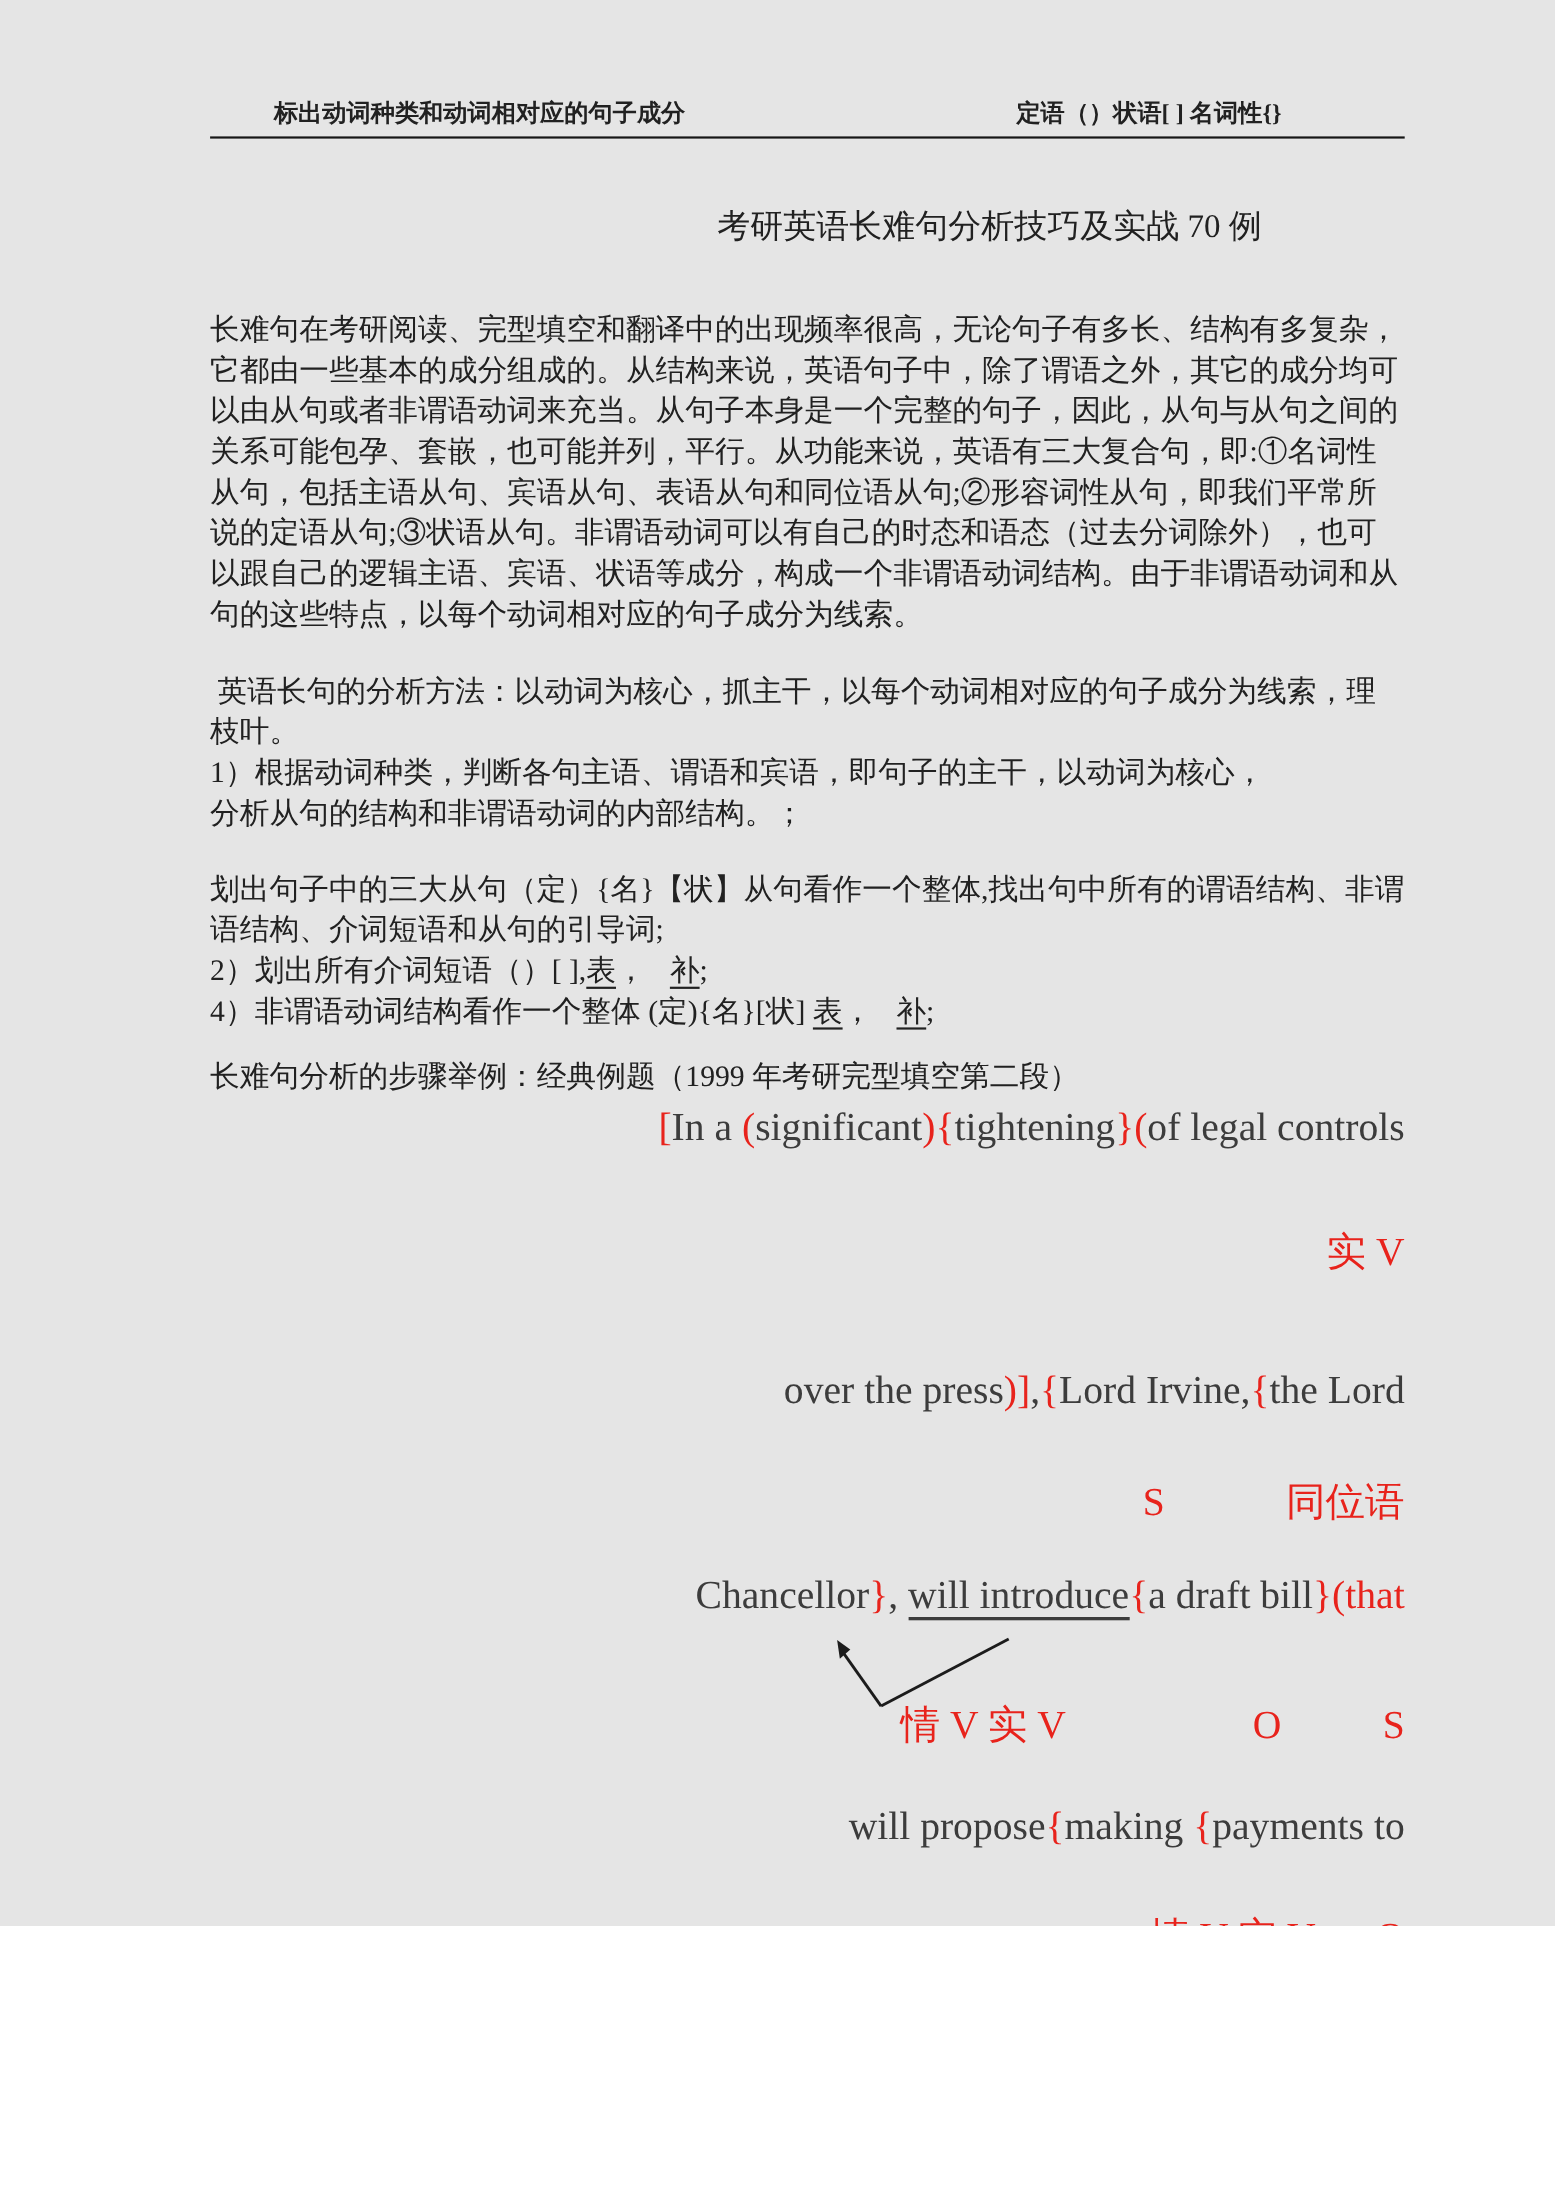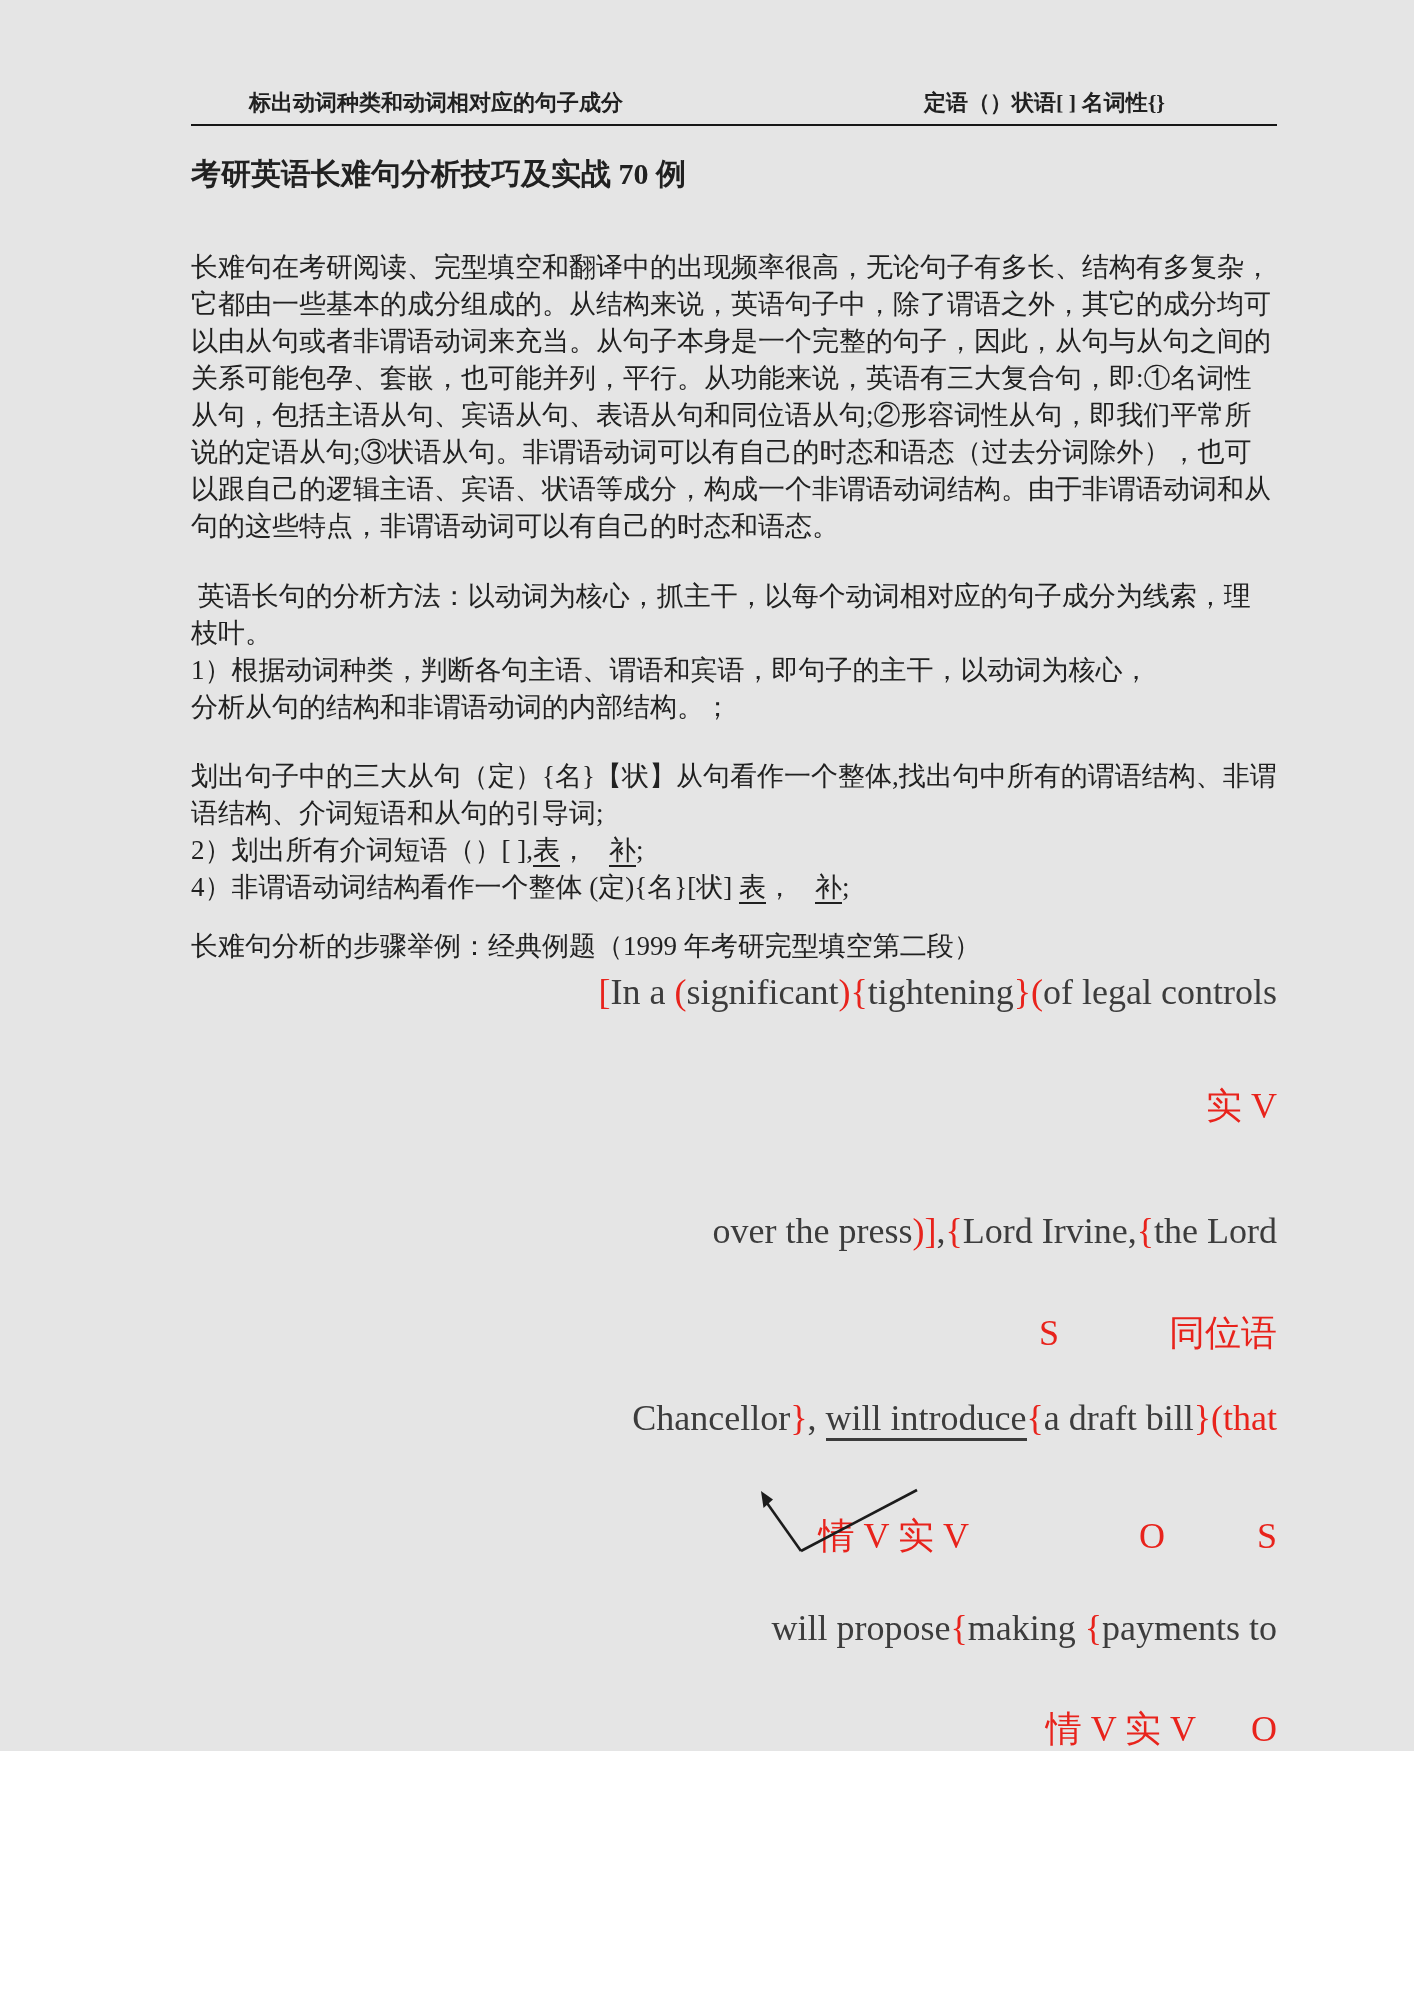--- a/index.html
+++ b/index.html
@@ -17,24 +17,24 @@
   .page-header{
     display:flex;justify-content:space-between;align-items:flex-end;
     padding-top:88px;padding-bottom:6px;
     border-bottom:2px solid #161616;
     font-weight:bold;font-size:22px;line-height:30px;white-space:pre;
   }
   .h-left{padding-left:58px;}
   .h-right{padding-right:112px;}
   
   .doc-title{
-    margin:28px 0 0 0;
+    margin:60px 0 0 0;
     padding-right:130px;
-    text-align:left;
-    font-size:30px;line-height:39px;font-weight:bold;
+    text-align:right;
+    font-size:30px;line-height:39px;font-weight:normal;
     white-space:pre;
   }
   
   .para{font-size:27px;line-height:37px;}
   .bline{white-space:pre;}
   .p1{margin-top:56px;}
   .p2{margin-top:33px;}
   .p3{margin-top:32px;}
   .intro-line{margin-top:22px;white-space:pre;}
   .para .u{border-bottom:2px solid #212121;}
@@ -79,21 +79,21 @@
     <div class="doc-title">考研英语长难句分析技巧及实战 70 例</div>
 
     <div class="para p1">
       <div class="bline">长难句在考研阅读、完型填空和翻译中的出现频率很高，无论句子有多长、结构有多复杂，</div>
       <div class="bline">它都由一些基本的成分组成的。从结构来说，英语句子中，除了谓语之外，其它的成分均可</div>
       <div class="bline">以由从句或者非谓语动词来充当。从句子本身是一个完整的句子，因此，从句与从句之间的</div>
       <div class="bline">关系可能包孕、套嵌，也可能并列，平行。从功能来说，英语有三大复合句，即:①名词性</div>
       <div class="bline">从句，包括主语从句、宾语从句、表语从句和同位语从句;②形容词性从句，即我们平常所</div>
       <div class="bline">说的定语从句;③状语从句。非谓语动词可以有自己的时态和语态（过去分词除外），也可</div>
       <div class="bline">以跟自己的逻辑主语、宾语、状语等成分，构成一个非谓语动词结构。由于非谓语动词和从</div>
-      <div class="bline">句的这些特点，非谓语动词可以有自己的时态和语态。</div>
+      <div class="bline">句的这些特点，以每个动词相对应的句子成分为线索。</div>
     </div>
 
     <div class="para p2">
       <div class="bline"> 英语长句的分析方法：以动词为核心，抓主干，以每个动词相对应的句子成分为线索，理</div>
       <div class="bline">枝叶。</div>
       <div class="bline">1）根据动词种类，判断各句主语、谓语和宾语，即句子的主干，以动词为核心，</div>
       <div class="bline">分析从句的结构和非谓语动词的内部结构。；</div>
     </div>
 
     <div class="para p3">

